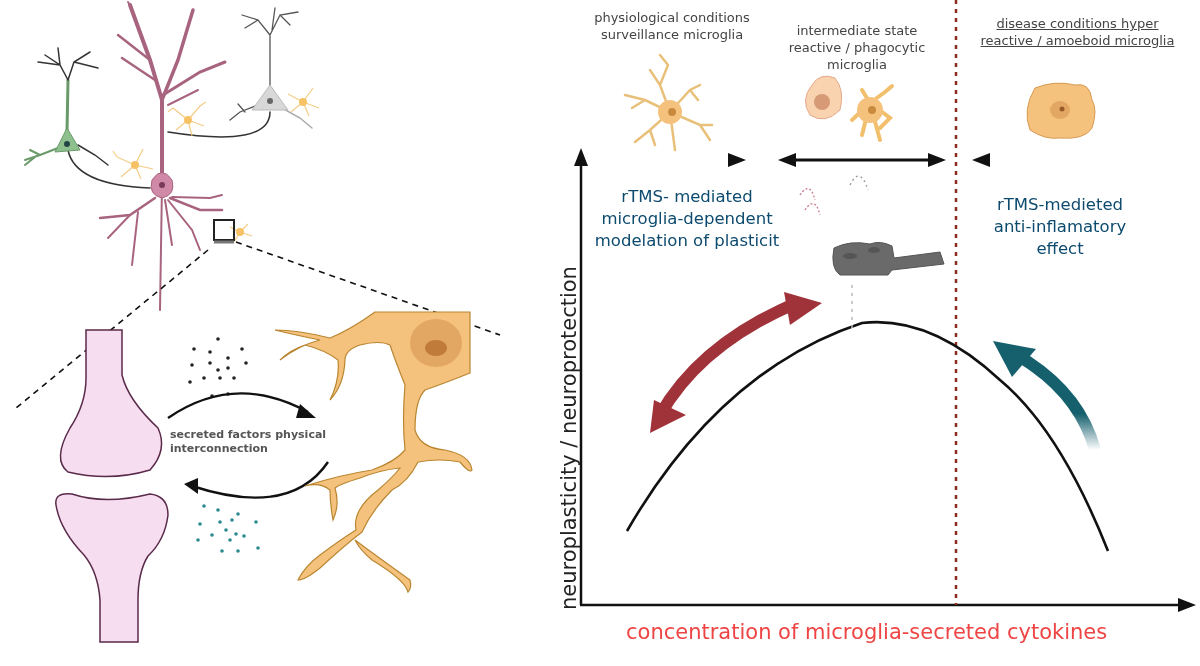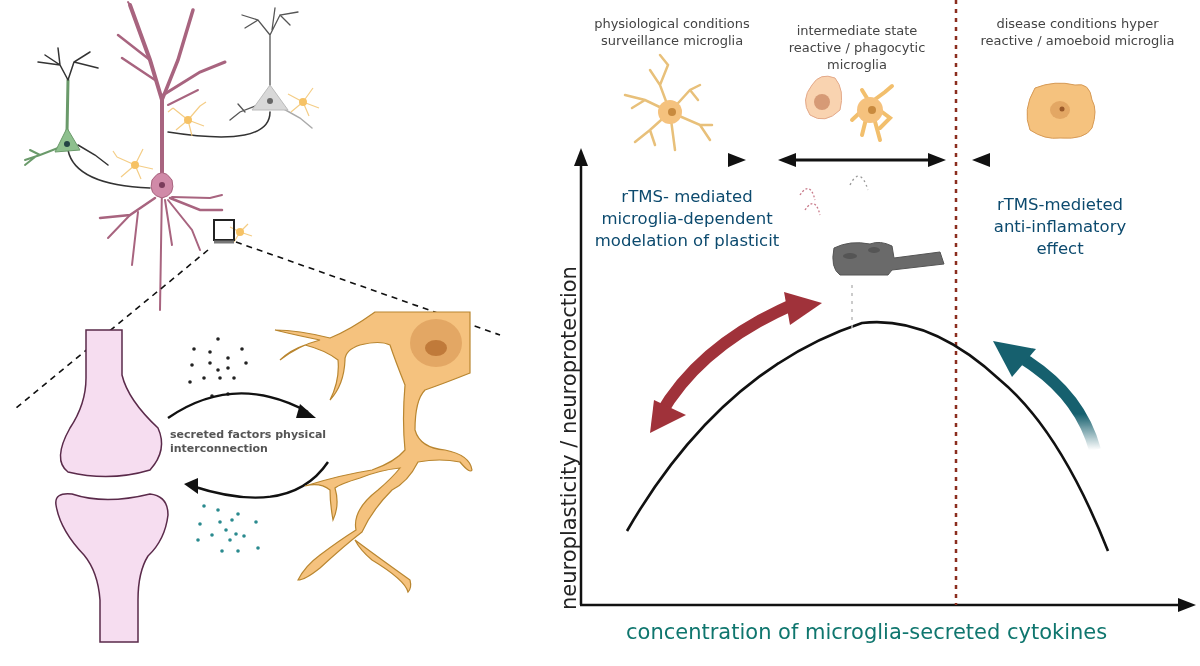--- a/index.html
+++ b/index.html
@@ -1,20 +1,20 @@
 <!DOCTYPE html>
 <html><head>
 <meta charset="utf-8">
 <style>
   html,body{margin:0;padding:0;background:#fff;}
   body{width:1200px;height:666px;position:relative;overflow:hidden;font-family:"DejaVu Sans",sans-serif;color:#3a3a3a;}
   svg{position:absolute;left:0;top:0;}
   .lbl{position:absolute;text-align:center;font-size:13px;line-height:17px;color:#444;}
   .lbl-big{position:absolute;text-align:center;font-size:16.5px;line-height:22px;color:#0c4a6e;}
-  .axis-x{position:absolute;left:626px;top:620px;font-size:21px;color:#0f766e;white-space:nowrap;}
+  .axis-x{position:absolute;left:626px;top:620px;font-size:21px;color:#ef4444;white-space:nowrap;}
   .axis-y{position:absolute;left:557px;top:610px;font-size:21px;color:#222;white-space:nowrap;transform-origin:0 0;transform:rotate(-90deg);}
   .sec{position:absolute;left:170px;top:428px;width:160px;font-size:11px;line-height:14px;color:#555;font-weight:bold;}
 </style>
 </head>
 <body>
 
 <svg width="1200" height="666" viewBox="0 0 1200 666">
   <defs>
     <linearGradient id="fadeL" x1="0" x2="1">
       <stop offset="0" stop-color="#000" stop-opacity="0.1"></stop>
@@ -212,21 +212,21 @@
     <path d="M850 185 Q860 165 868 190" stroke="#999" stroke-width="1.3" fill="none" stroke-dasharray="2 3"></path>
     <path d="M834 248 Q850 240 870 244 Q880 240 892 246 L894 258 L940 252 L944 264 L892 270 L888 275 L840 275 Q830 268 834 248Z" fill="#6a6a6a" stroke="#555"></path>
     <ellipse cx="850" cy="256" rx="7" ry="3" fill="#555"></ellipse>
     <ellipse cx="874" cy="250" rx="6" ry="3" fill="#555"></ellipse>
     <path d="M852 285 L852 330" stroke="#bbb" stroke-width="1.5" stroke-dasharray="3 5"></path>
   </g>
 </svg>
 
 <div class="sec">secreted factors physical interconnection</div>
 
-<div class="lbl" style="left:592px;top:15px;width:160px;">physiological conditions surveillance microglia</div>
+<div class="lbl" style="left:592px;top:9px;width:160px;">physiological conditions surveillance microglia</div>
 <div class="lbl" style="left:772px;top:15px;width:170px;margin-top:7px;">intermediate state reactive / phagocytic microglia</div>
-<div class="lbl" style="left:980px;top:15px;width:195px;">disease conditions hyper reactive / amoeboid microglia</div>
+<div class="lbl" style="left:980px;top:15px;width:195px;text-decoration:underline;">disease conditions hyper reactive / amoeboid microglia</div>
 
 <div class="lbl-big" style="left:592px;top:186px;width:190px;">rTMS- mediated microglia-dependent modelation of plasticit</div>
 <div class="lbl-big" style="left:985px;top:194px;width:150px;">rTMS-medieted anti-inflamatory effect</div>
 
 <div class="axis-y">neuroplasticity / neuroprotection</div>
 <div class="axis-x">concentration of microglia-secreted cytokines</div>
 
 </body></html>

